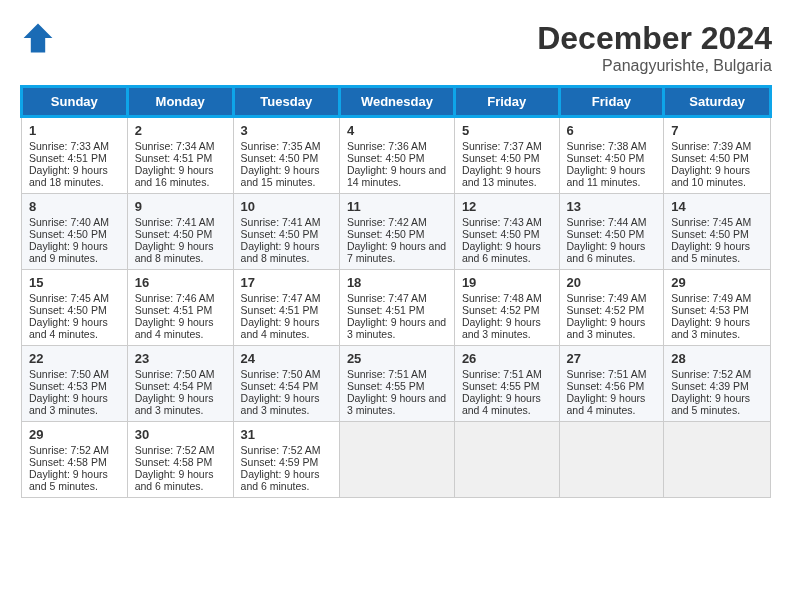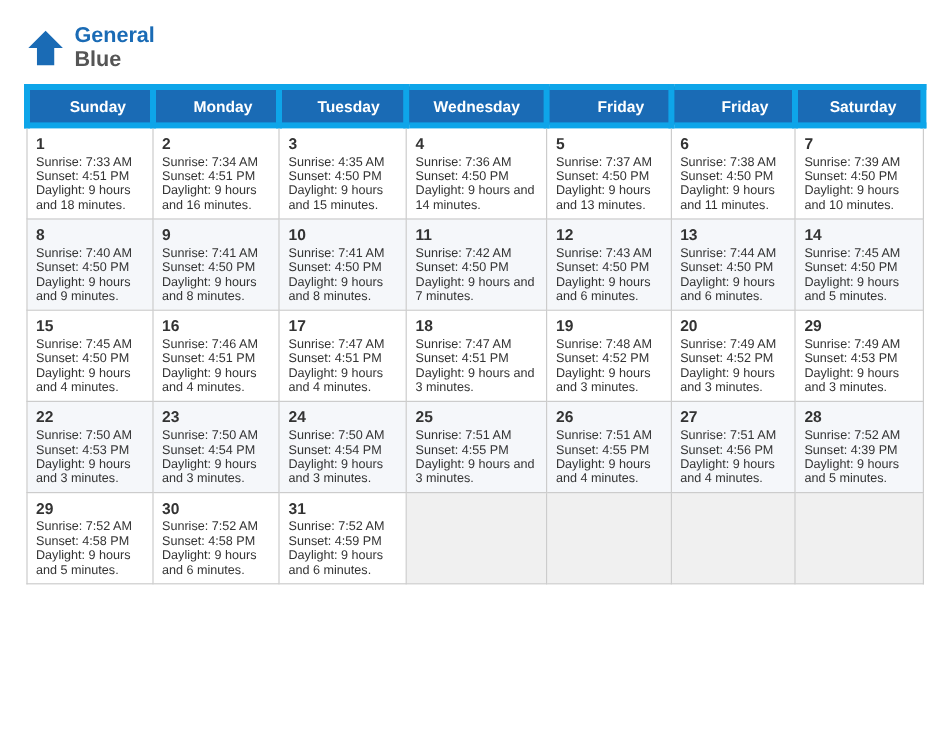--- a/index.html
+++ b/index.html
@@ -49,22 +49,22 @@
     .calendar {
       width: 100%;
       border-collapse: collapse;
     }
     .calendar th {
       background: #1a6bb5;
       color: #fff;
       padding: 6px 20px;
       font-size: 13px;
       font-weight: bold;
-      text-align: right;
-      border: 5px solid #0ea5e9;
+      text-align: center;
+      border: 3px solid #0ea5e9;
     }
     .calendar td {
       vertical-align: top;
       border: 1px solid #ccc;
       padding: 5px 7px;
       width: 108px;
       min-height: 80px;
       font-size: 10.5px;
       color: #333;
       background: #fff;
@@ -83,26 +83,24 @@
     }
   </style>
 </head>
 <body>
 
 <div class="header">
   <div class="logo">
     <svg class="logo-icon" viewBox="0 0 40 40">
       <polygon points="20,4 36,20 28,20 28,36 12,36 12,20 4,20" fill="#1a6bb5"></polygon>
     </svg>
-    <div class="logo-text">
-      <span>General</span><br>
-      <span style="color:#555;">Blue</span>
-    </div>
   </div>
   <div class="title-block">
+    <div class="month-title">December 2024</div>
+    <div class="location">Panagyurishte, Bulgaria</div>
   </div>
 </div>
 
 <table class="calendar">
   <thead>
     <tr>
       <th>Sunday</th>
       <th>Monday</th>
       <th>Tuesday</th>
       <th>Wednesday</th>
@@ -120,21 +118,21 @@
         <span>Daylight: 9 hours and 18 minutes.</span>
       </td>
         <td>
         <span class="day-num">2</span>
         <span>Sunrise: 7:34 AM</span><br>
         <span>Sunset: 4:51 PM</span><br>
         <span>Daylight: 9 hours and 16 minutes.</span>
       </td>
         <td>
         <span class="day-num">3</span>
-        <span>Sunrise: 4:35 AM</span><br>
+        <span>Sunrise: 7:35 AM</span><br>
         <span>Sunset: 4:50 PM</span><br>
         <span>Daylight: 9 hours and 15 minutes.</span>
       </td>
         <td>
         <span class="day-num">4</span>
         <span>Sunrise: 7:36 AM</span><br>
         <span>Sunset: 4:50 PM</span><br>
         <span>Daylight: 9 hours and 14 minutes.</span>
       </td>
         <td>

